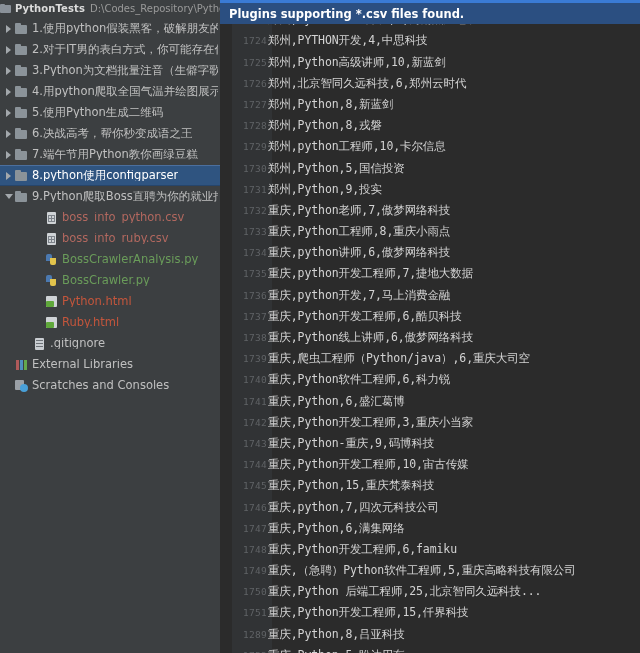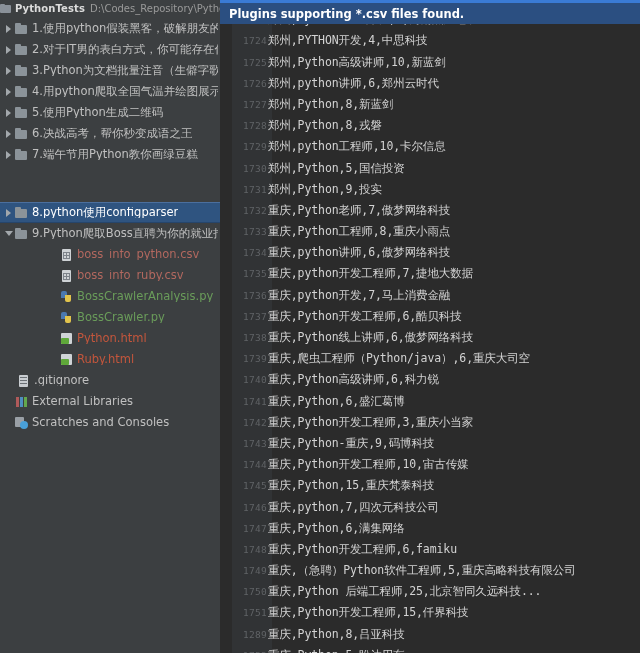--- a/index.html
+++ b/index.html
@@ -78,21 +78,20 @@
     display: flex;
     align-items: center;
     white-space: nowrap;
     overflow: hidden;
     padding-right: 2px;
   }
   .tree-row.selected {
     background: #2f5480;
     border-top: 1px solid #4b6f9e;
     border-bottom: 1px solid #26456b;
-    margin-top: 37px;
   }
   .arrow {
     width: 13px;
     flex: 0 0 13px;
     display: flex;
     align-items: center;
     justify-content: center;
   }
   .arrow.collapsed::before {
     content: "";
@@ -255,22 +254,22 @@
     white-space: nowrap;
   }
   .tree-row.selected .tree-label { color: #ffffff; }
   .tree-label.c-csv   { color: #b2685f; }
   .tree-label.c-py    { color: #6a9c5a; }
   .tree-label.c-html  { color: #c4563c; }
   .tree-label.c-plain { color: #c0c0c0; }
 
   
   .ind-0 { padding-left: 2px; }
-  .ind-1 { padding-left: 4px; }
-  .ind-2 { padding-left: 32px; margin-left: 15px; }
+  .ind-1 { padding-left: 20px; }
+  .ind-2 { padding-left: 32px; }
 
   
   .editor {
     position: absolute;
     left: 220px; top: 0;
     width: 420px; height: 653px;
     background: #2b2b2b;
     overflow: hidden;
   }
   .gutter {
@@ -468,35 +467,35 @@
           <div class="gutter-line">1289</div>
           <div class="gutter-line">1753</div>
         </div>
     </div>
     <div class="code">
       <div class="scroll-shift" id="code-body">
           <div class="code-line">郑州,Python,5,白翎投资</div>
           <div class="code-line">郑州,Python Web开发,5,河南黑白电子</div>
           <div class="code-line">郑州,PYTHON开发,4,中思科技</div>
           <div class="code-line">郑州,Python高级讲师,10,新蓝剑</div>
-          <div class="code-line">郑州,python讲师,6,郑州云时代</div>
+          <div class="code-line">郑州,北京智同久远科技,6,郑州云时代</div>
           <div class="code-line">郑州,Python,8,新蓝剑</div>
           <div class="code-line">郑州,Python,8,戎磐</div>
           <div class="code-line">郑州,python工程师,10,卡尔信息</div>
           <div class="code-line">郑州,Python,5,国信投资</div>
           <div class="code-line">郑州,Python,9,投实</div>
           <div class="code-line">重庆,Python老师,7,傲梦网络科技</div>
           <div class="code-line">重庆,Python工程师,8,重庆小雨点</div>
           <div class="code-line">重庆,python讲师,6,傲梦网络科技</div>
           <div class="code-line">重庆,python开发工程师,7,捷地大数据</div>
           <div class="code-line">重庆,python开发,7,马上消费金融</div>
           <div class="code-line">重庆,Python开发工程师,6,酷贝科技</div>
           <div class="code-line">重庆,Python线上讲师,6,傲梦网络科技</div>
           <div class="code-line">重庆,爬虫工程师（Python/java）,6,重庆大司空</div>
-          <div class="code-line">重庆,Python高级讲师,6,科力锐</div>
+          <div class="code-line">重庆,Python软件工程师,6,科力锐</div>
           <div class="code-line">重庆,Python,6,盛汇葛博</div>
           <div class="code-line">重庆,Python开发工程师,3,重庆小当家</div>
           <div class="code-line">重庆,Python-重庆,9,码博科技</div>
           <div class="code-line">重庆,Python开发工程师,10,宙古传媒</div>
           <div class="code-line">重庆,Python,15,重庆梵泰科技</div>
           <div class="code-line">重庆,python,7,四次元科技公司</div>
           <div class="code-line">重庆,Python,6,满集网络</div>
           <div class="code-line">重庆,Python开发工程师,6,famiku</div>
           <div class="code-line">重庆,（急聘）Python软件工程师,5,重庆高略科技有限公司</div>
           <div class="code-line">重庆,Python 后端工程师,25,北京智同久远科技...</div>

